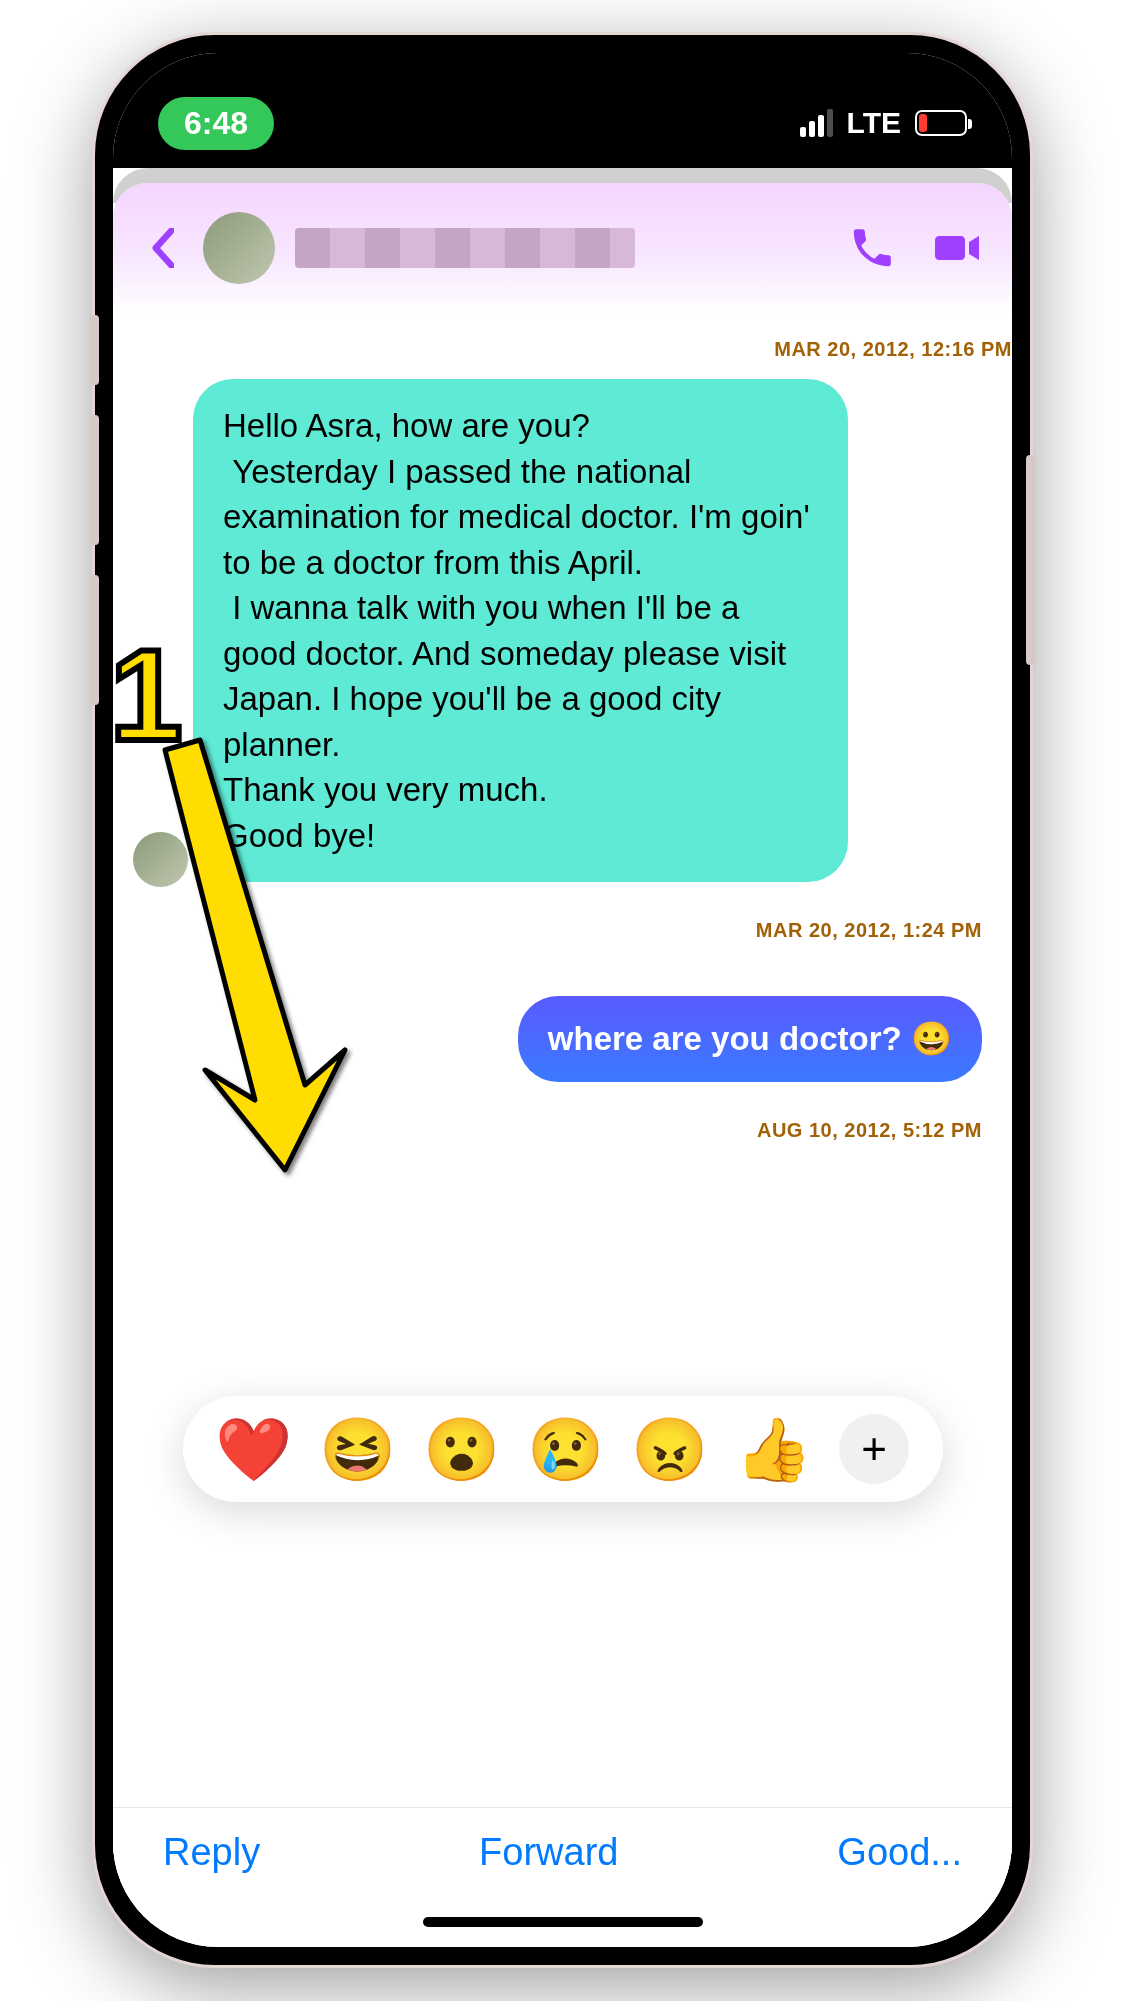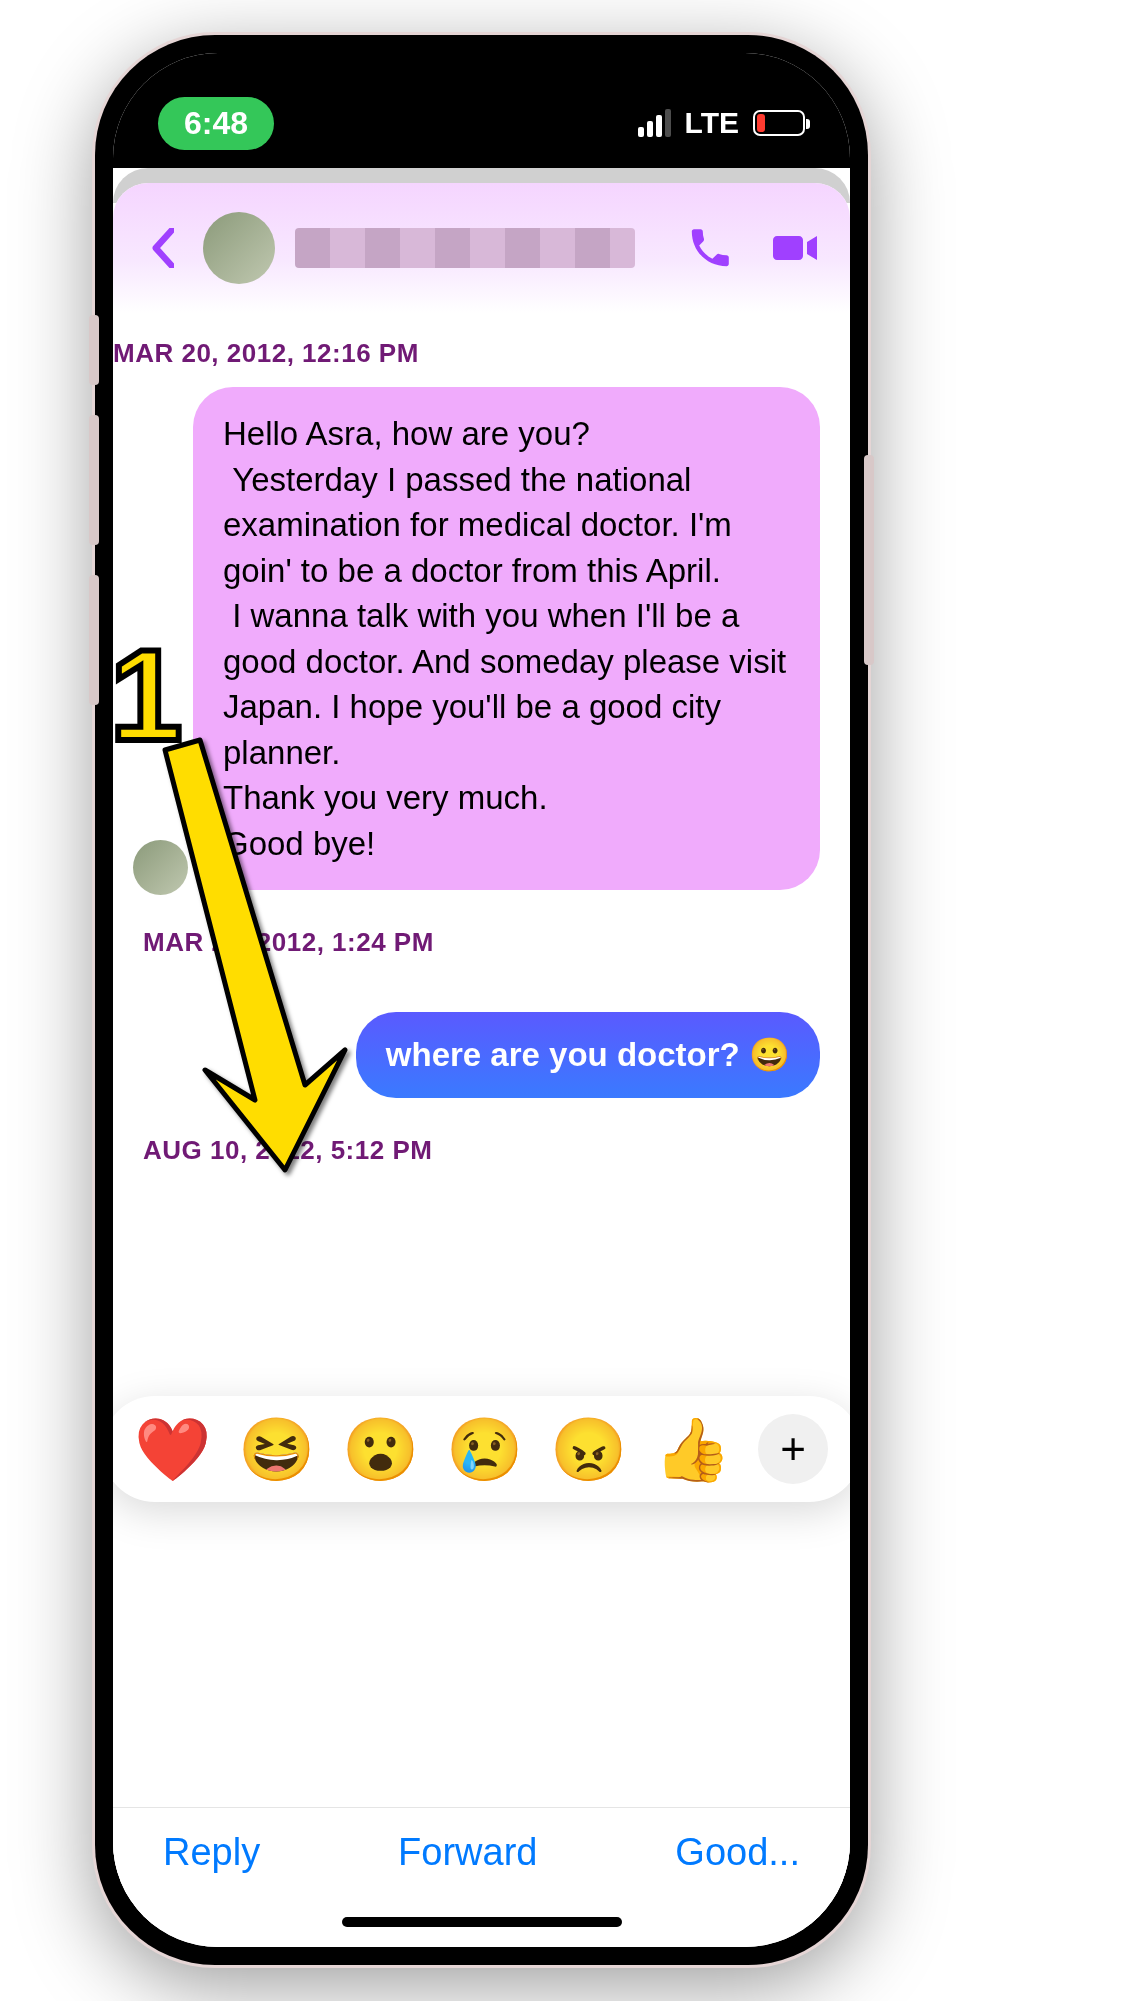--- a/index.html
+++ b/index.html
@@ -8,21 +8,21 @@
       background: #fff;
       width: 1125px;
       height: 2001px;
       position: relative;
       overflow: hidden;
     }
     .phone-frame {
       position: absolute;
       top: 35px;
       left: 95px;
-      width: 773px;
+      width: 935px;
       height: 1930px;
       background: #000;
       border-radius: 120px;
       padding: 18px;
       box-shadow: 0 0 0 3px #e5d5d5, 0 20px 80px rgba(0,0,0,0.4);
     }
     .side-button {
       position: absolute;
       background: #d8c8c8;
       border-radius: 4px;
@@ -160,40 +160,40 @@
       border-radius: 4px;
     }
     .header-actions {
       display: flex;
       gap: 35px;
       margin-left: auto;
     }
     .header-icon { width: 50px; height: 50px; display: flex; align-items: center; justify-content: center; }
     .header-icon svg { width: 48px; height: 48px; fill: #a040ff; }
     .timestamp {
-      text-align: left;
-      color: #701a75;
-      font-size: 26px;
+      text-align: right;
+      color: #a16207;
+      font-size: 20px;
       font-weight: 600;
       letter-spacing: 0.5px;
       padding: 25px 0 18px;
     }
     .messages { padding: 0 30px; }
     .msg-row { display: flex; margin-bottom: 12px; position: relative; }
     .msg-row.received { justify-content: flex-start; }
     .msg-row.sent { justify-content: flex-end; }
     .bubble {
       max-width: 655px;
       padding: 24px 30px;
       border-radius: 40px;
       font-size: 33px;
       line-height: 1.38;
     }
     .bubble.received {
-      background: #f0abfc;
+      background: #5eead4;
       color: #000;
     }
     .bubble.sent {
       background: linear-gradient(180deg, #5a5aff, #3a7aff);
       color: #fff;
     }
     .bubble.short { padding: 20px 30px; border-radius: 40px; font-weight: bold; }
     .sender-avatar {
       position: absolute;
       left: -10px;

